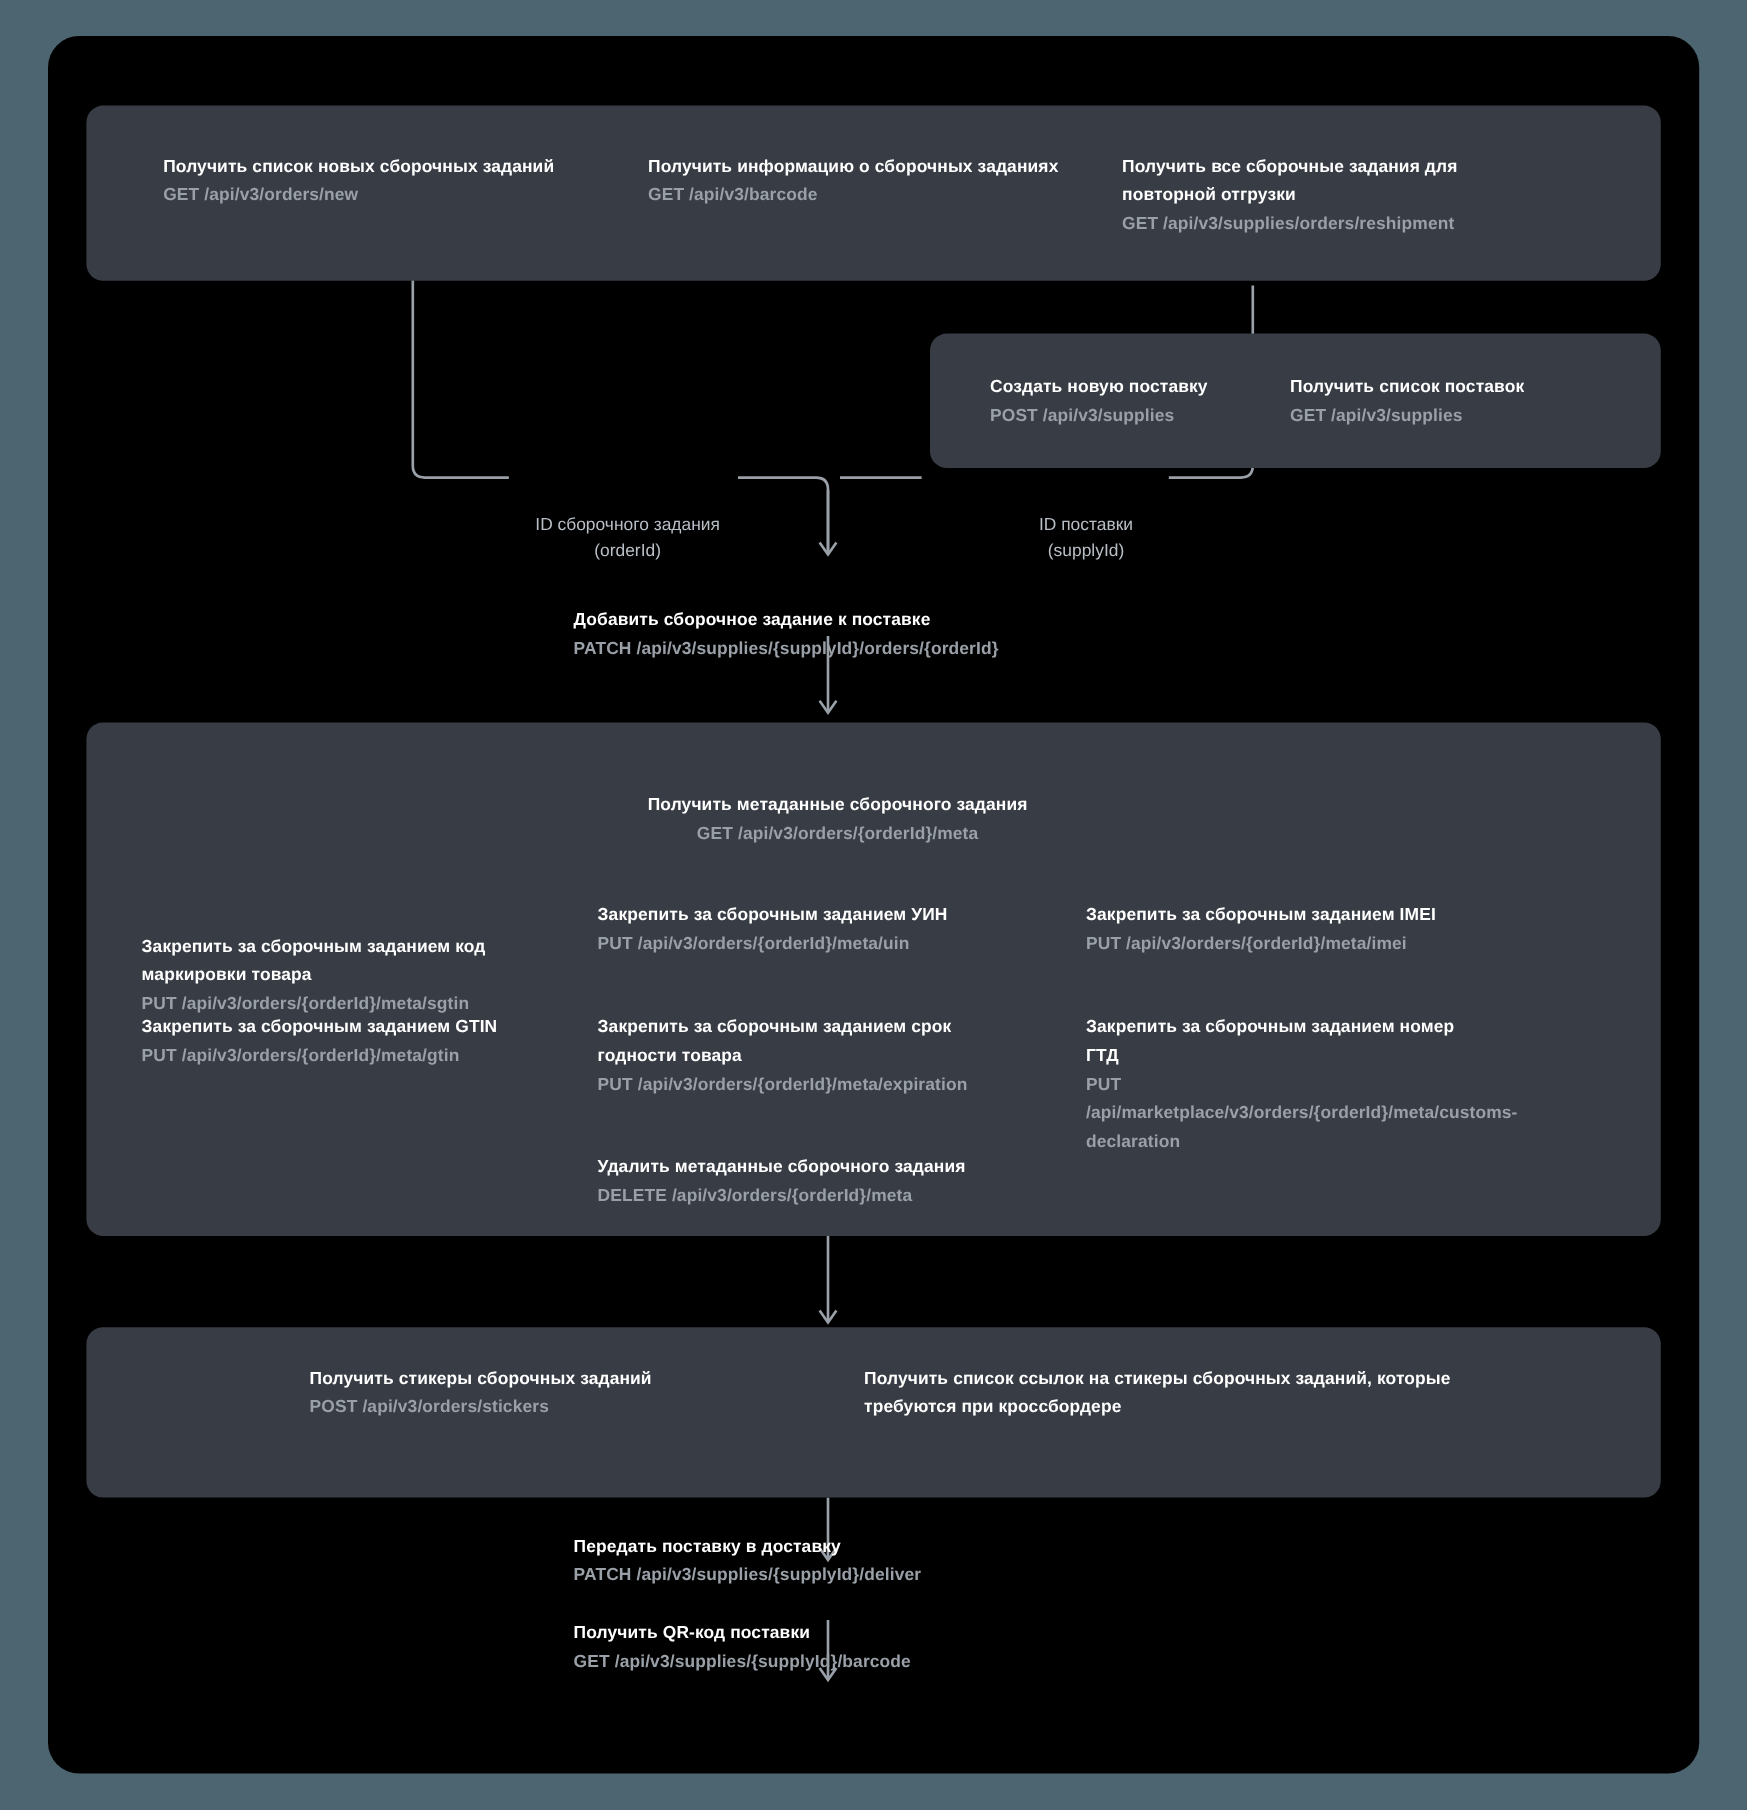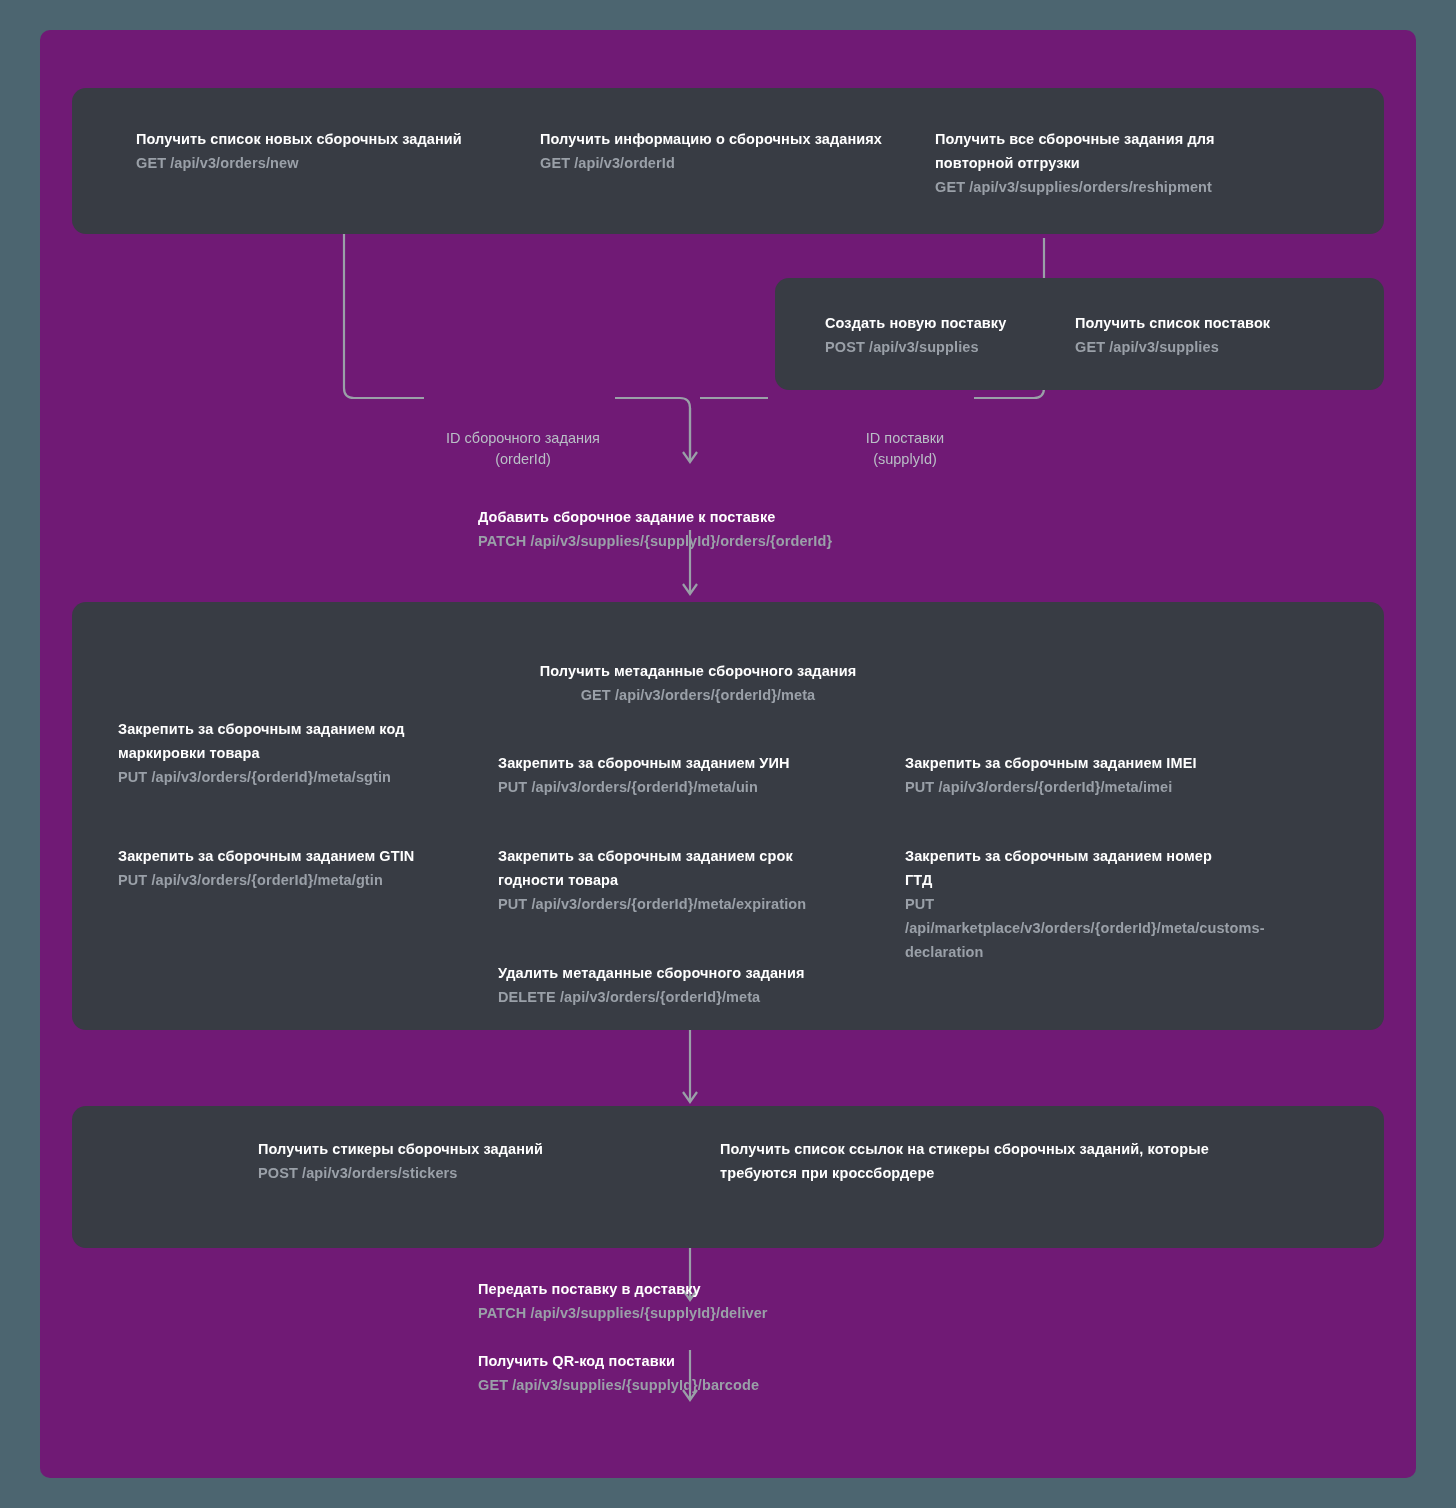--- a/index.html
+++ b/index.html
@@ -14,22 +14,22 @@
     height: 1508px;
     background: #4c6570;
     overflow: hidden;
   }
   .canvas {
     position: absolute;
     left: 40px;
     top: 30px;
     width: 1376px;
     height: 1448px;
-    background: #701a75;
-    border-radius: 10px;
+    background: #000000;
+    border-radius: 26px;
   }
   .group {
     position: absolute;
     background: #383c44;
     border-radius: 14px;
   }
   .node {
     position: absolute;
   }
   .node .title {
@@ -102,21 +102,21 @@
 
     <div class="group" style="left:32px; top:58px; width:1312px; height:146px;"></div>
 
     <div class="node" style="left:96px; top:98px; width:370px;">
       <div class="title">Получить список новых сборочных заданий</div>
       <div class="endpoint">GET /api/v3/orders/new</div>
     </div>
 
     <div class="node" style="left:500px; top:98px; width:400px;">
       <div class="title">Получить информацию о сборочных заданиях</div>
-      <div class="endpoint">GET /api/v3/orderId</div>
+      <div class="endpoint">GET /api/v3/barcode</div>
     </div>
 
     <div class="node" style="left:895px; top:98px; width:360px;">
       <div class="title">Получить все сборочные задания для повторной отгрузки</div>
       <div class="endpoint">GET /api/v3/supplies/orders/reshipment</div>
     </div>
 
     <div class="group" style="left:735px; top:248px; width:609px; height:112px;"></div>
 
     <div class="node" style="left:785px; top:282px; width:250px;">
@@ -144,21 +144,21 @@
       <div class="endpoint">PATCH /api/v3/supplies/{supplyId}/orders/{orderId}</div>
     </div>
 
     <div class="group" style="left:32px; top:572px; width:1312px; height:428px;"></div>
 
     <div class="node" style="left:458px; top:630px; width:400px;text-align:center;">
       <div class="title">Получить метаданные сборочного задания</div>
       <div class="endpoint">GET /api/v3/orders/{orderId}/meta</div>
     </div>
 
-    <div class="node" style="left:78px; top:688px; width:340px;">
+    <div class="node" style="left:78px; top:748px; width:340px;">
       <div class="title">Закрепить за сборочным заданием код маркировки товара</div>
       <div class="endpoint">PUT /api/v3/orders/{orderId}/meta/sgtin</div>
     </div>
 
     <div class="node" style="left:78px; top:815px; width:340px;">
       <div class="title">Закрепить за сборочным заданием GTIN</div>
       <div class="endpoint">PUT /api/v3/orders/{orderId}/meta/gtin</div>
     </div>
 
     <div class="node" style="left:458px; top:722px; width:380px;">

